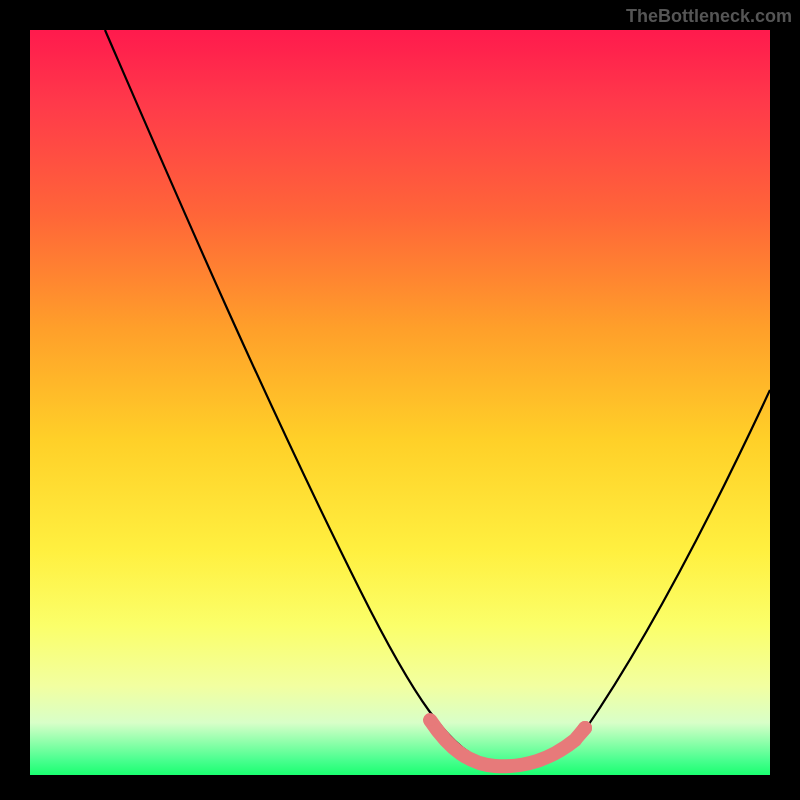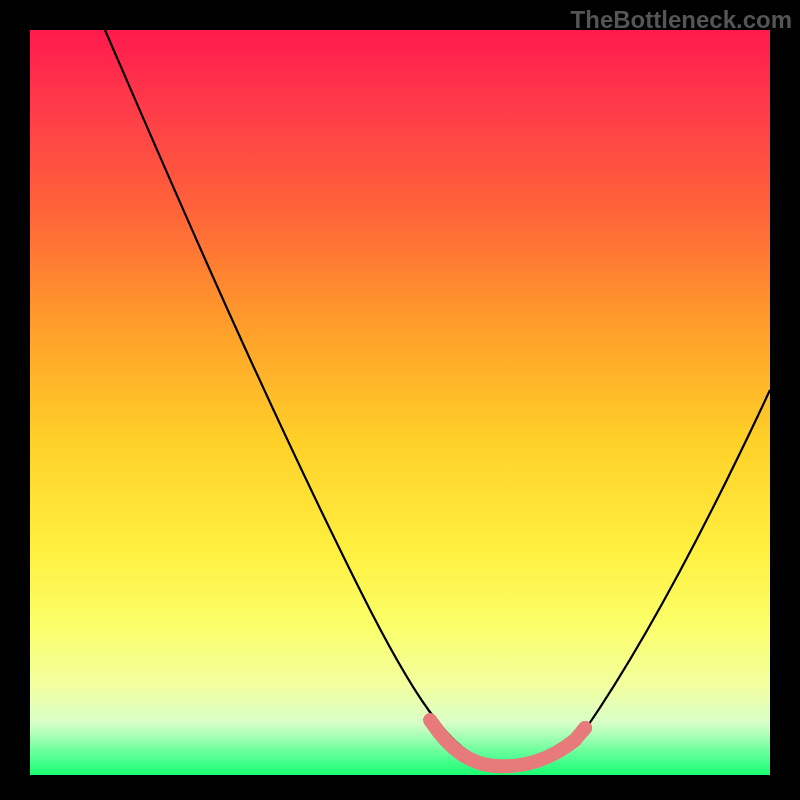--- a/index.html
+++ b/index.html
@@ -36,21 +36,21 @@
     #f2ffa0 88%,
     #d8ffc8 93%,
     #4aff8f 98%,
     #1aff70 100%);
 }
 .watermark {
   position: absolute;
   top: 6px;
   right: 8px;
   color: #555;
-  font-size: 24px;
+  font-size: 18px;
   font-weight: 600;
 }
 svg.curve {
   position: absolute;
   top: 0;
   left: 0;
 }
 </style>
 </head>
 <body>

